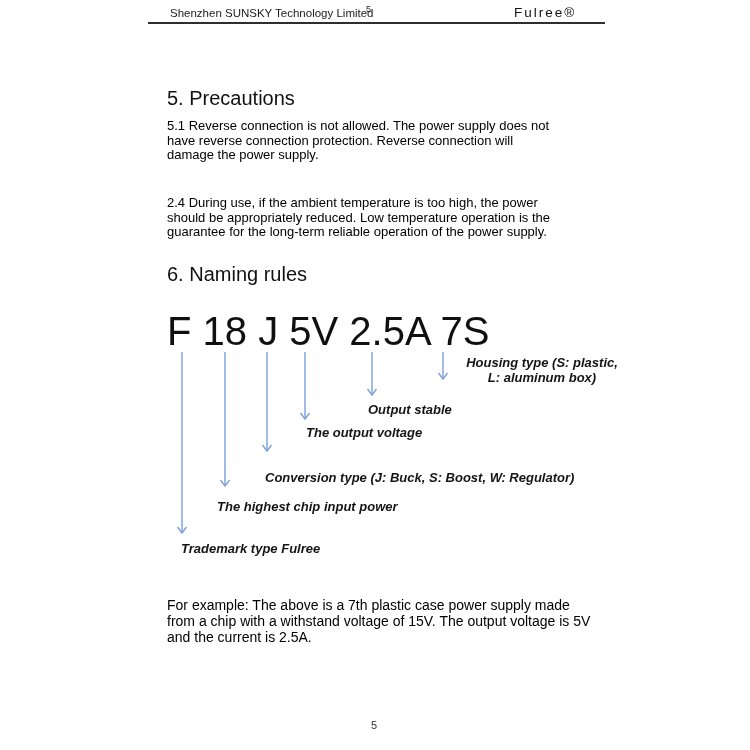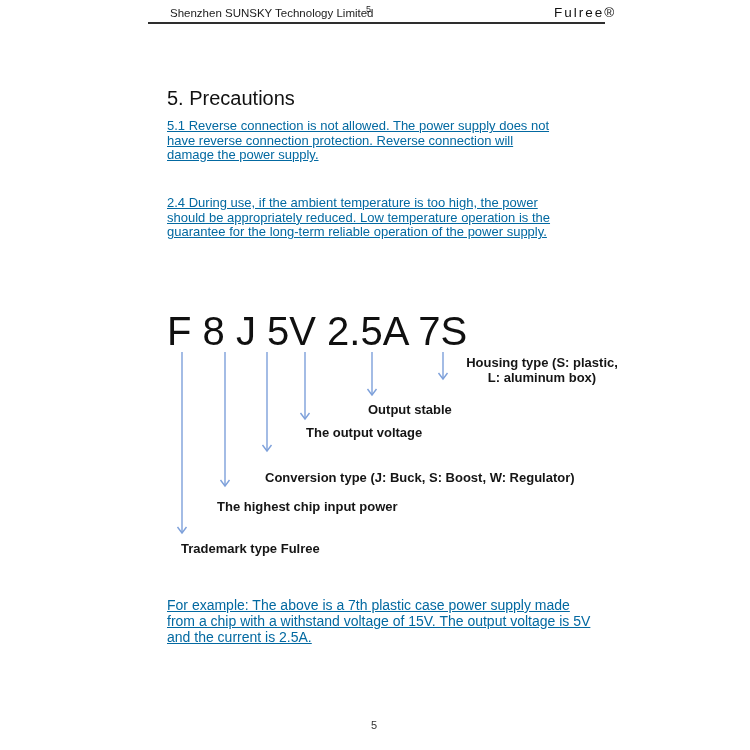--- a/index.html
+++ b/index.html
@@ -4,34 +4,34 @@
 <style>
   html,body{margin:0;padding:0;background:#fff;}
   #page{
     position:relative;width:750px;height:750px;background:#ffffff;
     font-family:"Liberation Sans",sans-serif;color:#222;overflow:hidden;
   }
   .abs{position:absolute;}
   
   .hdr-company{left:170px;top:7px;font-size:11.5px;color:#1c1c1c;white-space:nowrap;}
   .hdr-sup{left:366px;top:4px;font-size:9px;color:#1c1c1c;}
-  .hdr-brand{left:514px;top:5px;font-size:13.5px;letter-spacing:2px;color:#111;white-space:nowrap;margin-left:40px;}
+  .hdr-brand{left:514px;top:5px;font-size:13.5px;letter-spacing:2px;color:#111;white-space:nowrap;}
   .hdr-rule{left:148px;top:22px;width:457px;height:2px;background:#2e2e2e;}
   
   .h2{font-size:20px;font-weight:normal;color:#111;white-space:nowrap;}
-  .para{width:424px;font-size:13px;line-height:14.5px;color:#0369a1;white-space:pre-line;text-decoration:underline;}
+  .para{width:424px;font-size:13px;line-height:14.5px;color:#000000;white-space:pre-line;}
   #sec5-title{left:167px;top:87px;}
   #p51{left:167px;top:119px;}
   #p52{left:167px;top:166px;}
   #p53{left:167px;top:196px;}
   #sec6-title{left:167px;top:263px;}
   
   #model-code{left:167px;top:309px;font-size:40px;line-height:1.1;color:#101010;white-space:nowrap;}
   .diagram-label{
-    font-size:13px;font-weight:bold;color:#151515;white-space:nowrap;line-height:15px;
+    font-size:13px;font-weight:bold;color:#151515;white-space:nowrap;line-height:15px;font-style:italic;
   }
   .diagram-label.wrap{white-space:pre-line;text-align:center;}
   .arrow-svg{overflow:visible;}
   
   #example{left:167px;top:597px;width:430px;font-size:14px;line-height:16px;}
   #page-num{left:371px;top:719px;font-size:11px;color:#333;}
 </style>
 </head>
 <body>
 
@@ -43,21 +43,22 @@
   <div class="abs hdr-rule"></div>
 
   <div id="sec5-title" class="abs h2">5. Precautions</div>
   <div id="p51" class="abs para">5.1 Reverse connection is not allowed. The power supply does not
 have reverse connection protection. Reverse connection will
 damage the power supply.</div>
   <div id="p53" class="abs para">2.4 During use, if the ambient temperature is too high, the power
 should be appropriately reduced. Low temperature operation is the
 guarantee for the long-term reliable operation of the power supply.</div>
 
-  <div id="model-code" class="abs">F 8 J 5V 2.5A 7S</div>
+  <div id="sec6-title" class="abs h2">6. Naming rules</div>
+  <div id="model-code" class="abs">F 18 J 5V 2.5A 7S</div>
 
   <div id="naming-diagram">
       <svg width="12" height="182" class="abs arrow-svg" style="left: 176px; top: 352px;">
         <path d="M6 0 L6 181" stroke="#7da0da" stroke-width="1.4" fill="none"></path>
         <path d="M1.5 175 L6 181 L10.5 175" stroke="#7da0da" stroke-width="1.4" fill="none"></path>
       </svg>
       <div class="abs diagram-label" style="left: 181px; top: 541px;">Trademark type Fulree</div>
       <svg width="12" height="135" class="abs arrow-svg" style="left: 219px; top: 352px;">
         <path d="M6 0 L6 134" stroke="#7da0da" stroke-width="1.4" fill="none"></path>
         <path d="M1.5 128 L6 134 L10.5 128" stroke="#7da0da" stroke-width="1.4" fill="none"></path>

